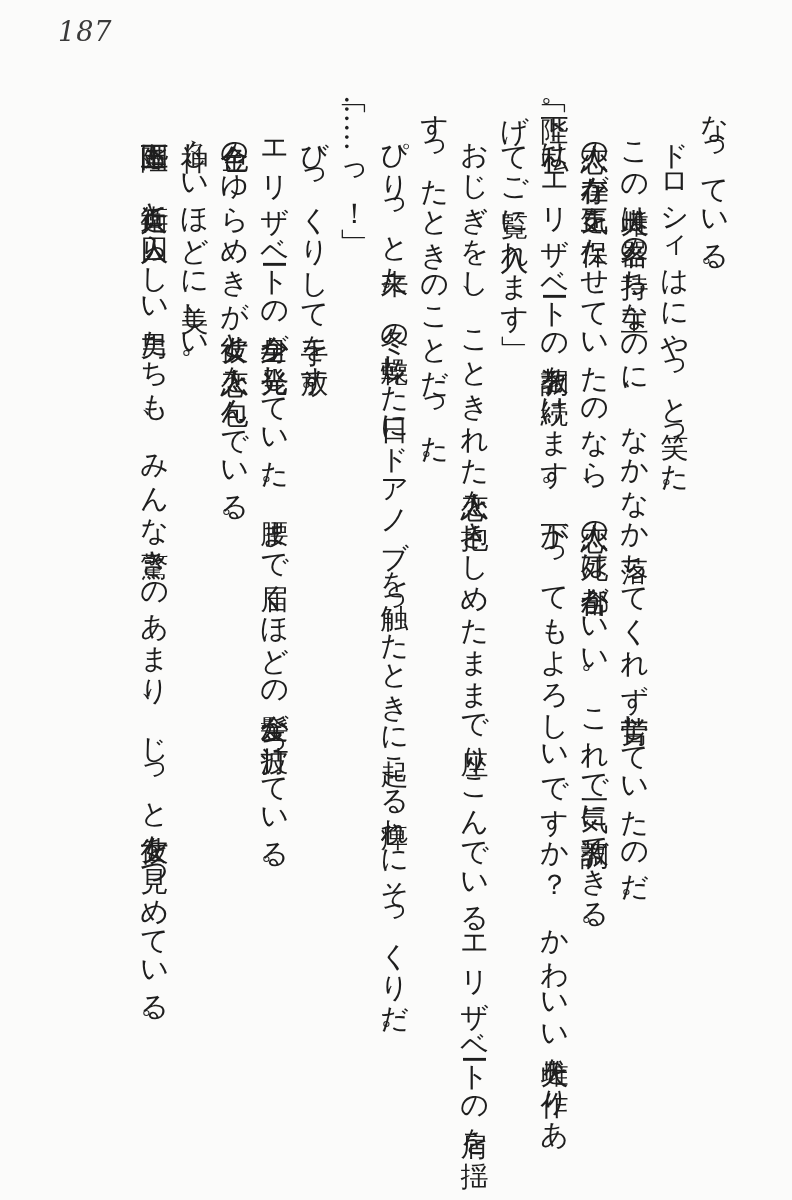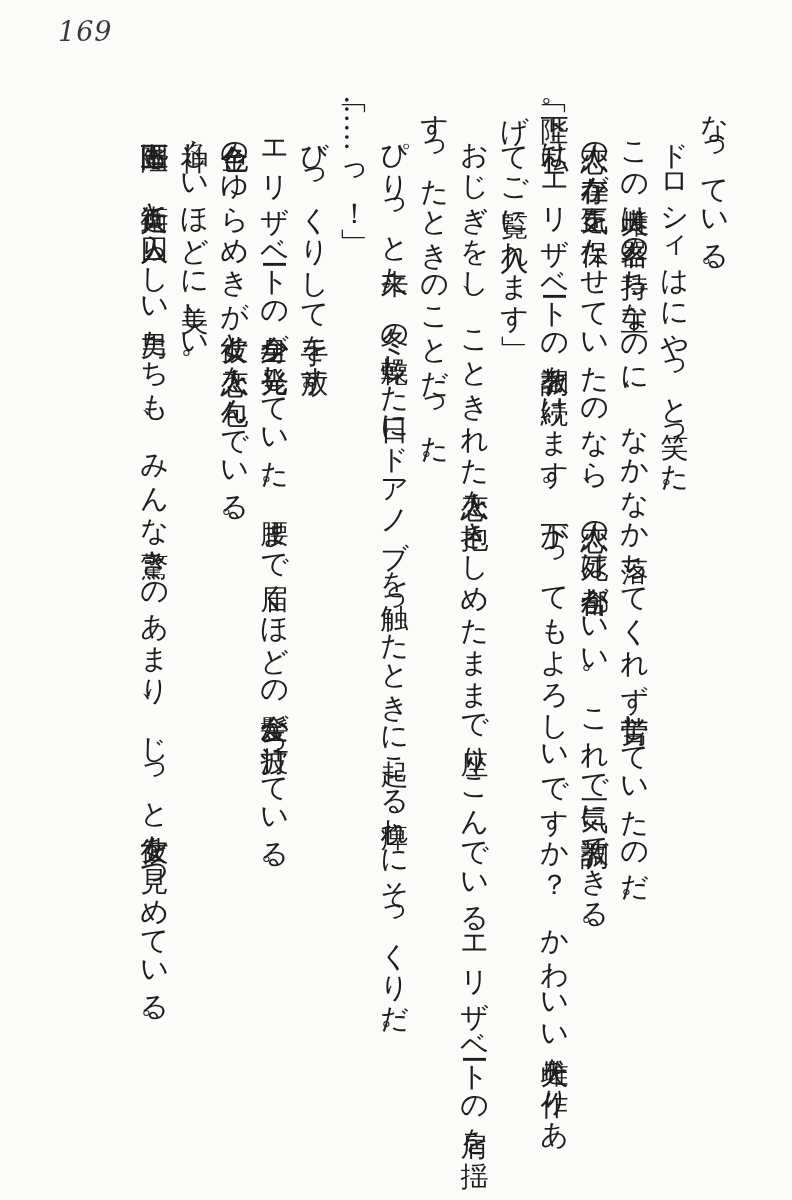--- a/index.html
+++ b/index.html
@@ -44,21 +44,21 @@
   .text-block p.indent {
     text-indent: 1em;
   }
   .text-block p.tight {
     letter-spacing: -0.8px; 
   }
 </style>
 </head>
 <body>
 
-<div class="page-number">169</div>
+<div class="page-number">187</div>
 
 <div class="text-block">
   <p>なっている。</p>
   <p class="indent">ドロシィはにやっと笑った。</p>
   <p class="indent">この雌犬は名器の持ち主なのに、なかなか落ちてくれず苦労していたのだ。</p>
   <p class="indent">恋人の存在が正気を保たせていたのなら、恋人の死は都合がいい。これで一気に調教できる。</p>
   <p>「陛下。私はエリザベートの調教を続けます。下がってもよろしいですか？　かわいい雌犬を作りあげてご覧に入れます」</p>
   <p class="indent">おじぎをし、こときれた恋人を抱きしめたままで座りこんでいるエリザベートの肩を揺すったときのことだった。</p>
   <p class="indent tight">ぴりっと来た。冬の乾燥した日にドアノブを触ったときに起こる痺れにそっくりだ。</p>
   <p>「……っ！」</p>

